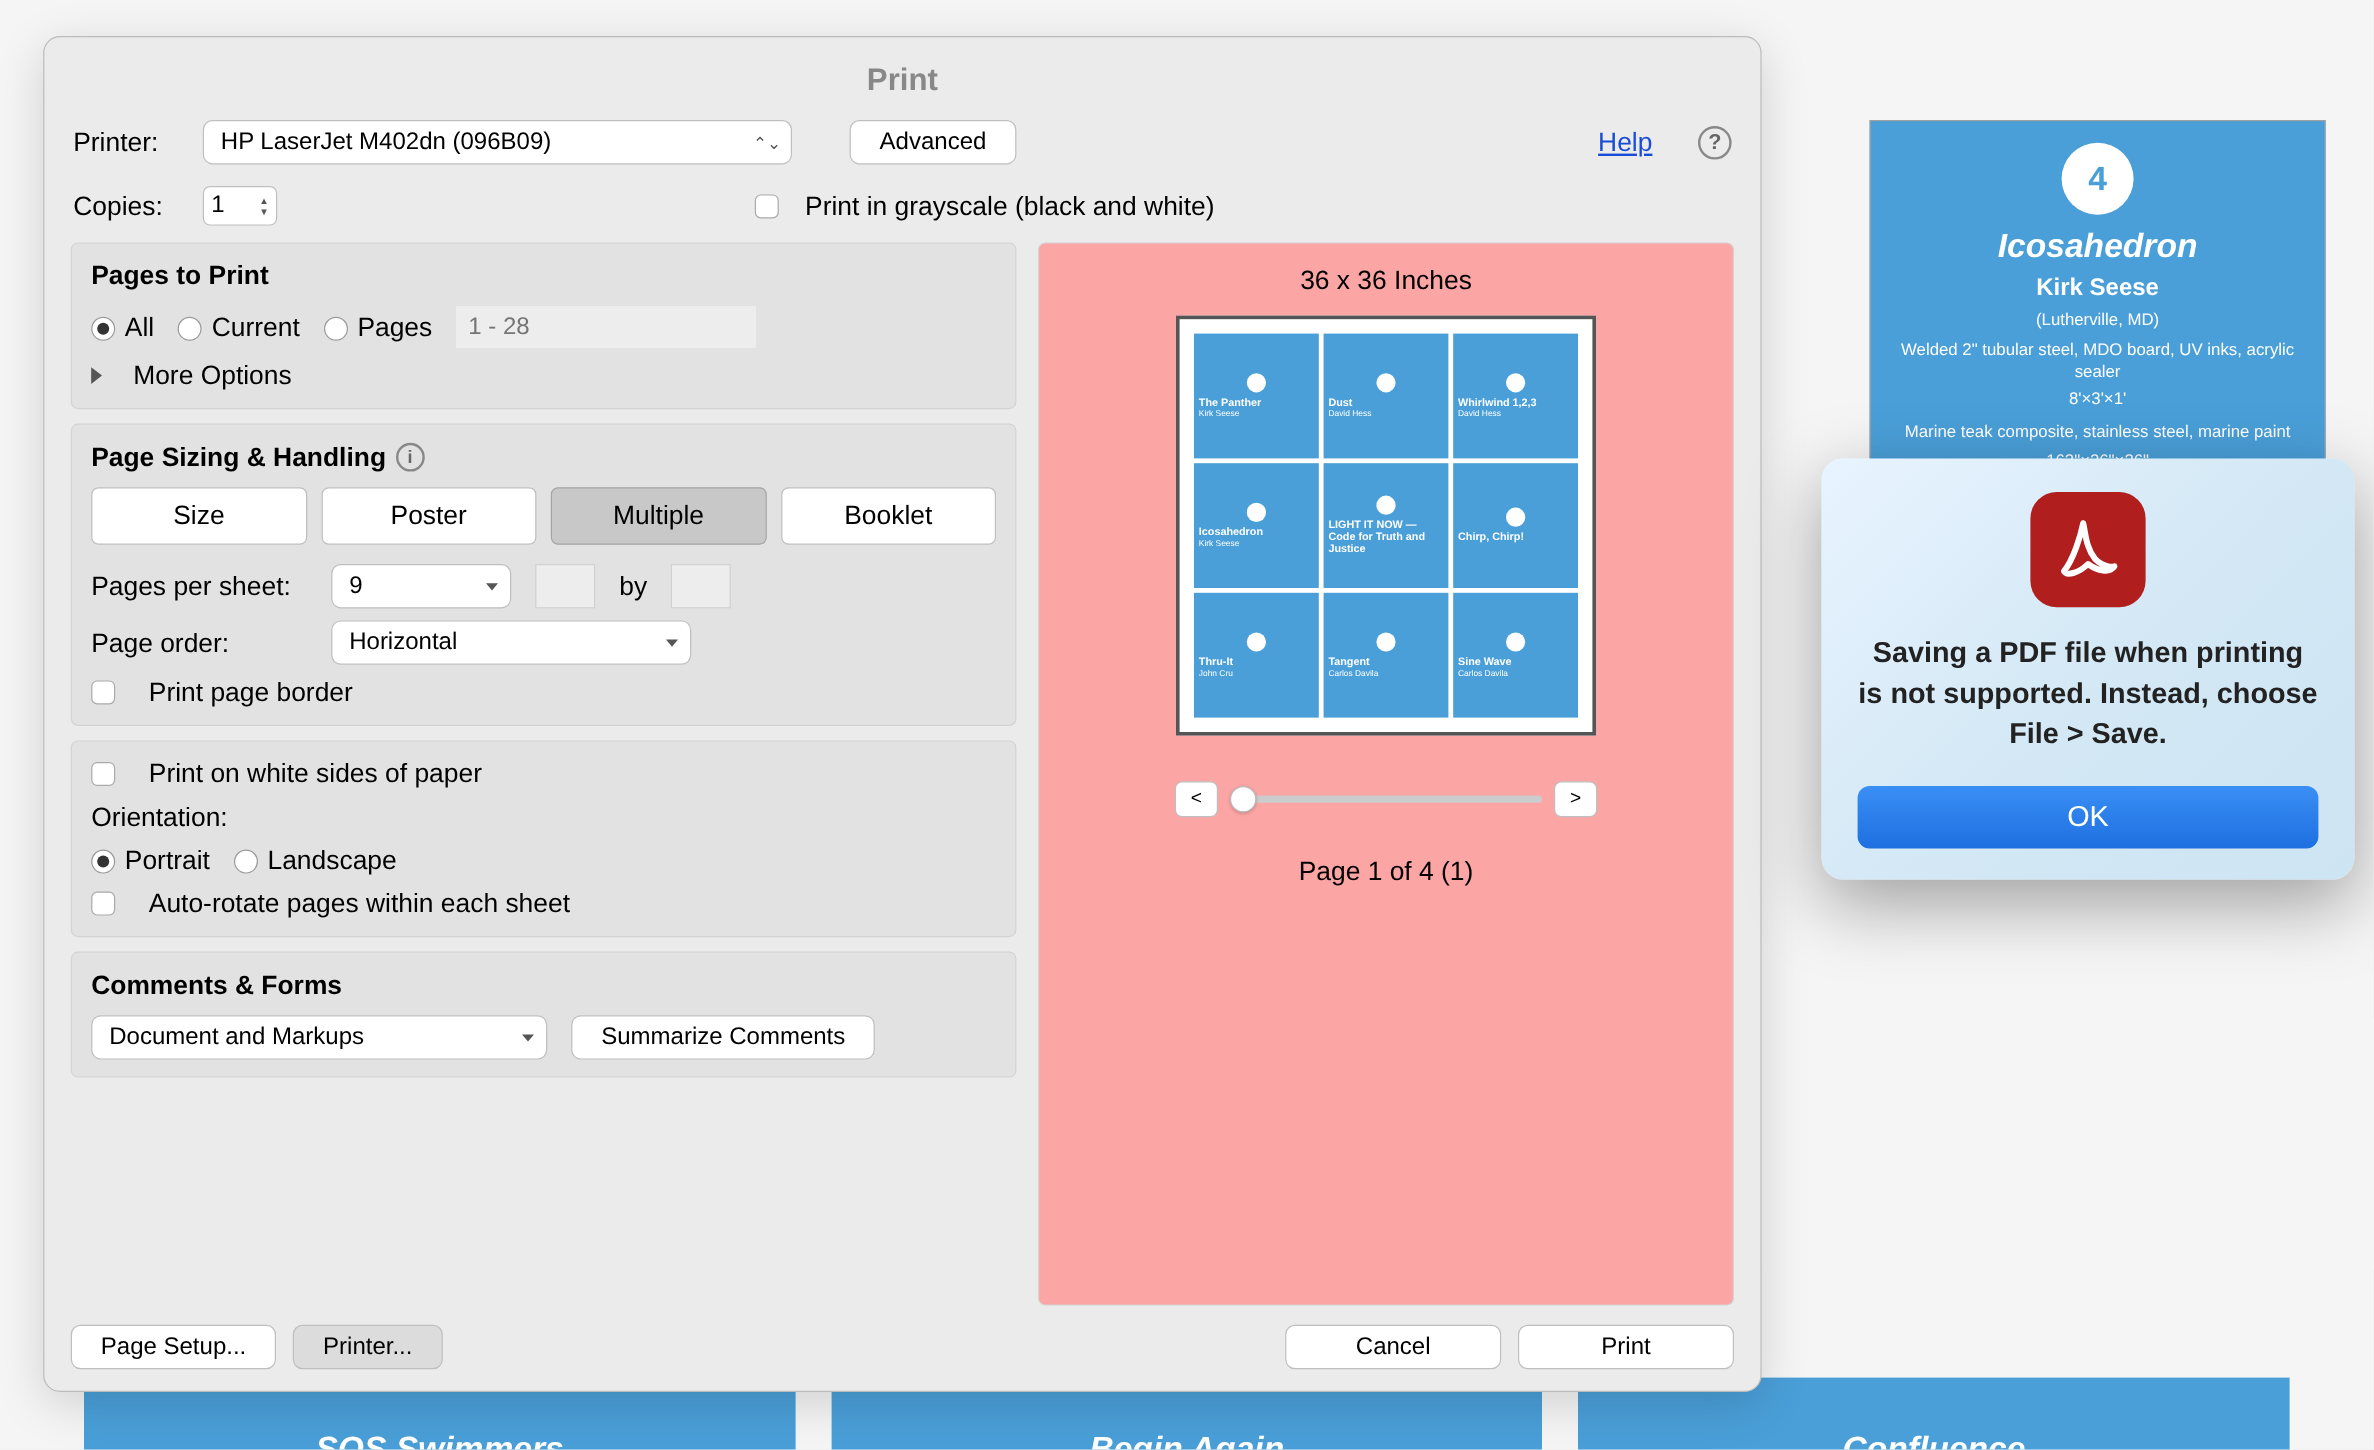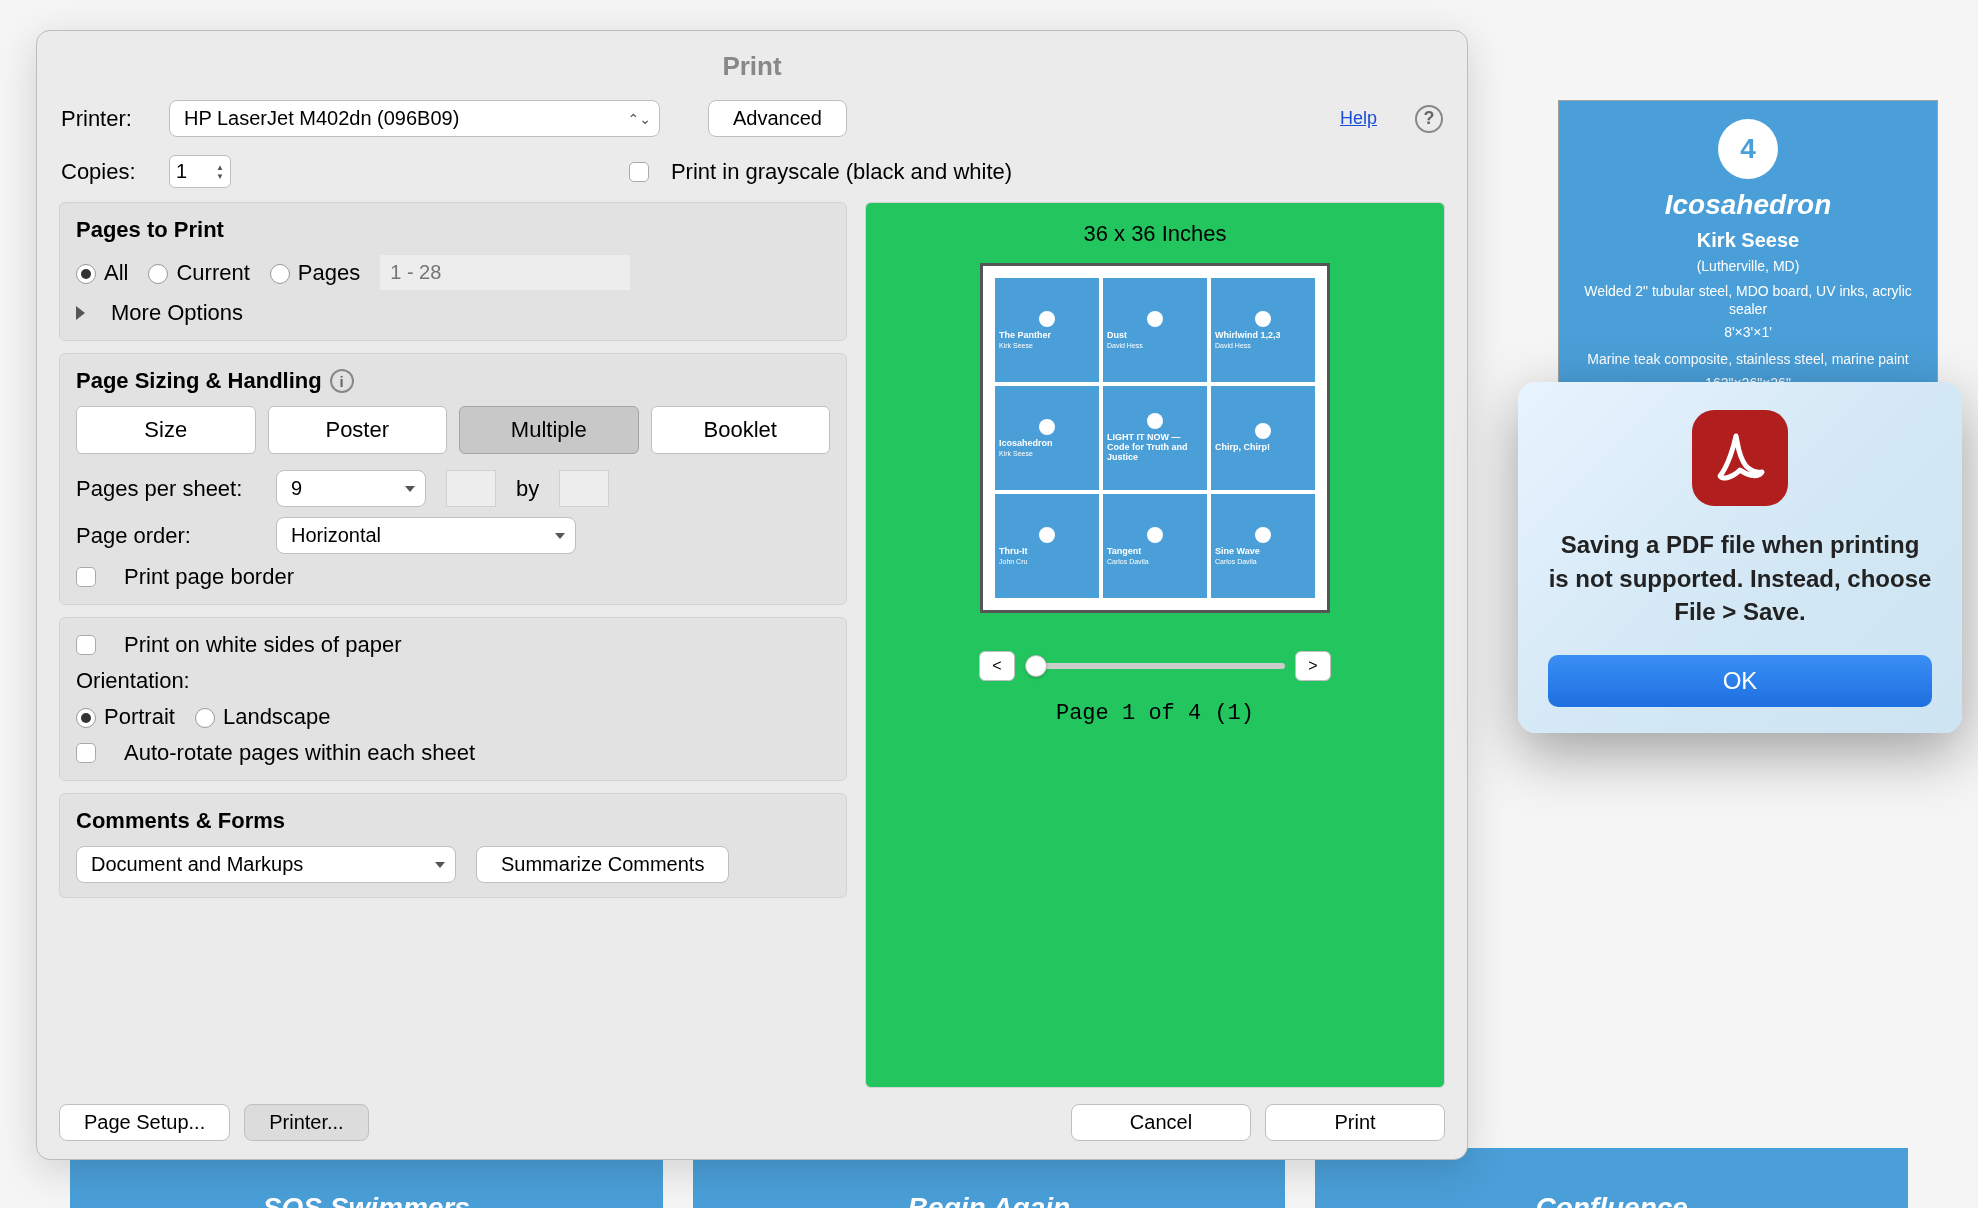--- a/index.html
+++ b/index.html
@@ -159,21 +159,21 @@
   border-radius: 6px;
   padding: 4px 6px;
   gap: 4px;
 }
 .spinner input {
   border: none; width: 36px; font-size: 20px; outline: none;
 }
 .spinctrl {
   display: flex; flex-direction: column; font-size: 8px; color: #555;
 }
-.link { color: #1a4dd6; text-decoration: underline; font-size: 18px; margin-left: auto; }
+.link { color: #1a4dd6; text-decoration: underline; font-size: 22px; margin-left: auto; }
 .helpicon {
   width: 28px; height: 28px; border: 2px solid #888; border-radius: 50%;
   display: inline-flex; align-items: center; justify-content: center;
   font-size: 18px; font-weight: bold; color: #666;
 }
 .checkbox {
   width: 20px; height: 20px; border: 1.5px solid #aaa;
   border-radius: 5px; background: #fff; display: inline-block;
   vertical-align: middle; margin-right: 8px;
 }
@@ -187,21 +187,21 @@
   width: 10px; height: 10px; border-radius: 50%; background: #333;
 }
 
 .columns {
   display: flex; gap: 18px; flex: 1;
 }
 .leftcol {
   width: 788px; display: flex; flex-direction: column; gap: 12px;
 }
 .rightcol {
-  flex: 1; background: #22c55e; border-radius: 6px; border: 1px solid #d3d3d3;
+  flex: 1; background: #fca5a5; border-radius: 6px; border: 1px solid #d3d3d3;
   padding: 18px; display: flex; flex-direction: column;
 }
 
 .section {
   background: #e2e2e2; border: 1px solid #d3d3d3; border-radius: 6px;
   padding: 14px 16px; font-size: 22px;
 }
 .section .heading { font-weight: 600; margin-bottom: 12px; display: flex; align-items: center; gap: 8px; }
 .section .row { display: flex; align-items: center; gap: 20px; margin-bottom: 10px; }
 .section .row:last-child { margin-bottom: 0; }
@@ -271,21 +271,21 @@
   font-size: 16px; cursor: pointer;
 }
 .zoomtrack {
   width: 260px; height: 6px; background: #ccc; border-radius: 3px; position: relative;
 }
 .zoomthumb {
   position: absolute; left: 0; top: -8px; width: 22px; height: 22px;
   border-radius: 50%; background: #fff; border: 1px solid #bbb;
   box-shadow: 0 1px 3px rgba(0,0,0,0.2);
 }
-.pagecount { text-align: center; font-size: 22px; margin-top: 20px; font-family: Liberation Mono, monospace; }
+.pagecount { text-align: center; font-size: 22px; margin-top: 32px; }
 
 .bottom-buttons {
   display: flex; align-items: center; gap: 14px; margin-top: 6px;
 }
 .bottom-buttons .spacer { flex: 1; }
 
 
 .alert {
   position: absolute;
   right: 16px; top: 382px;

